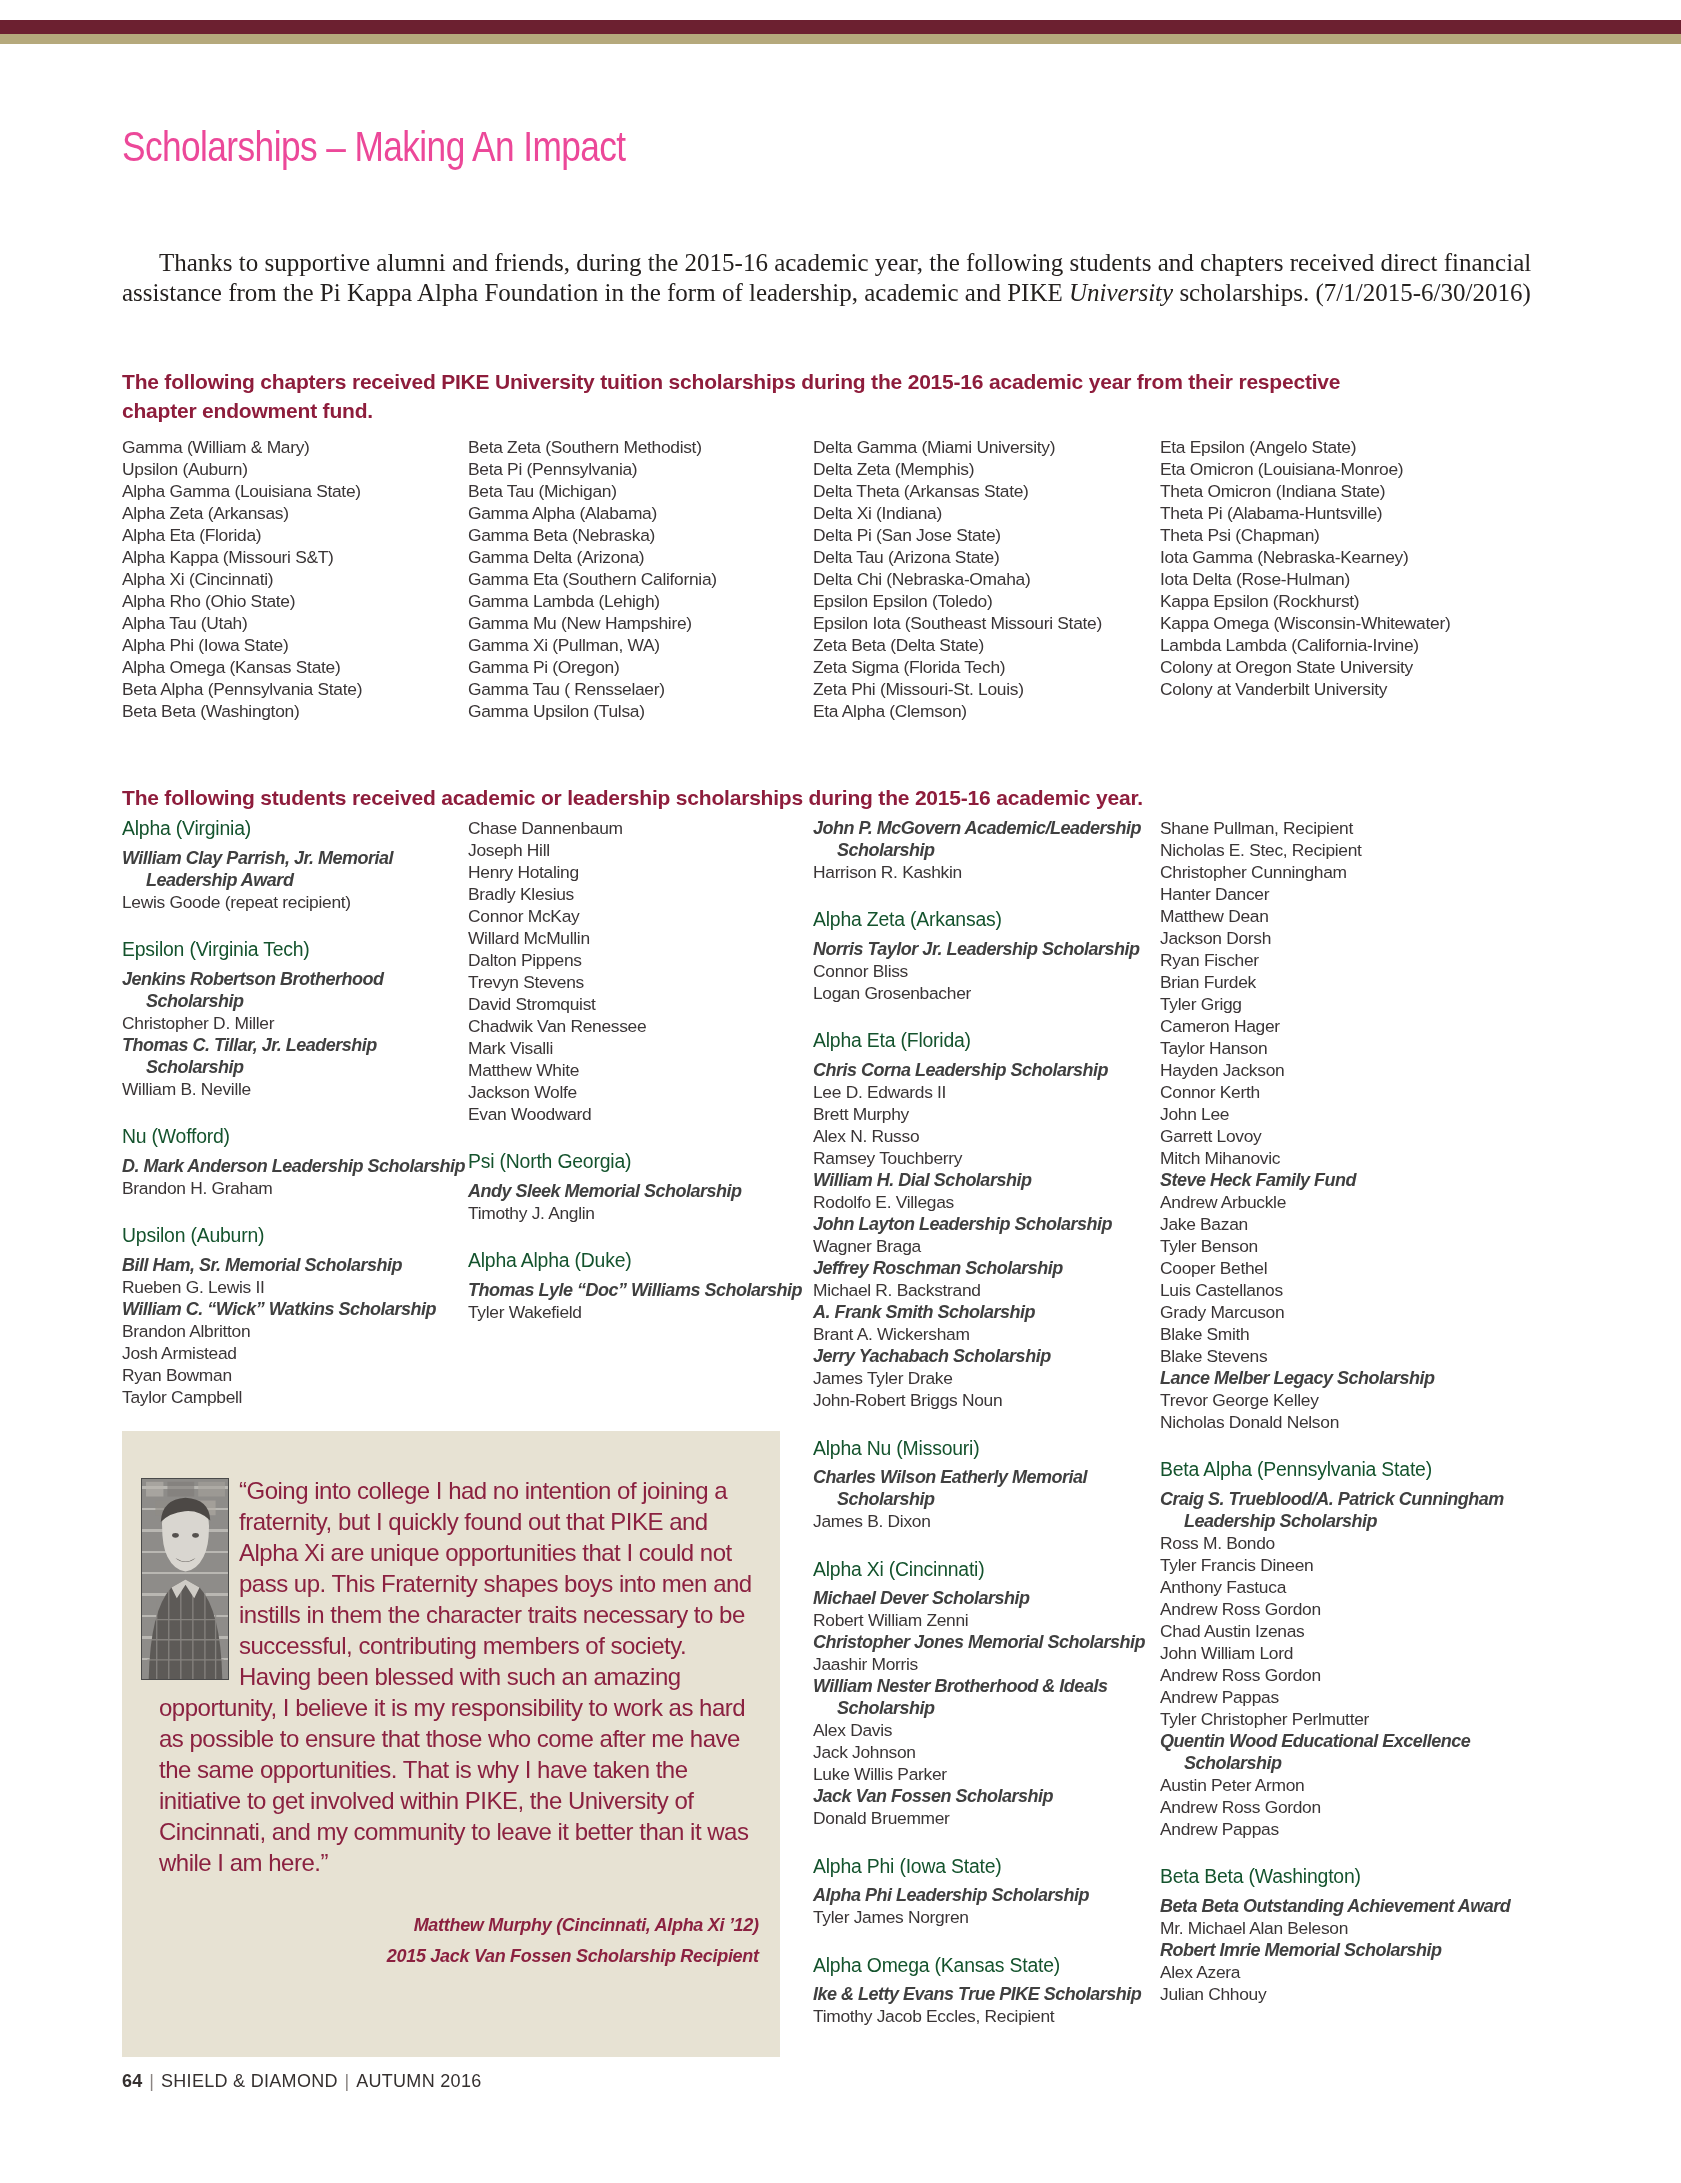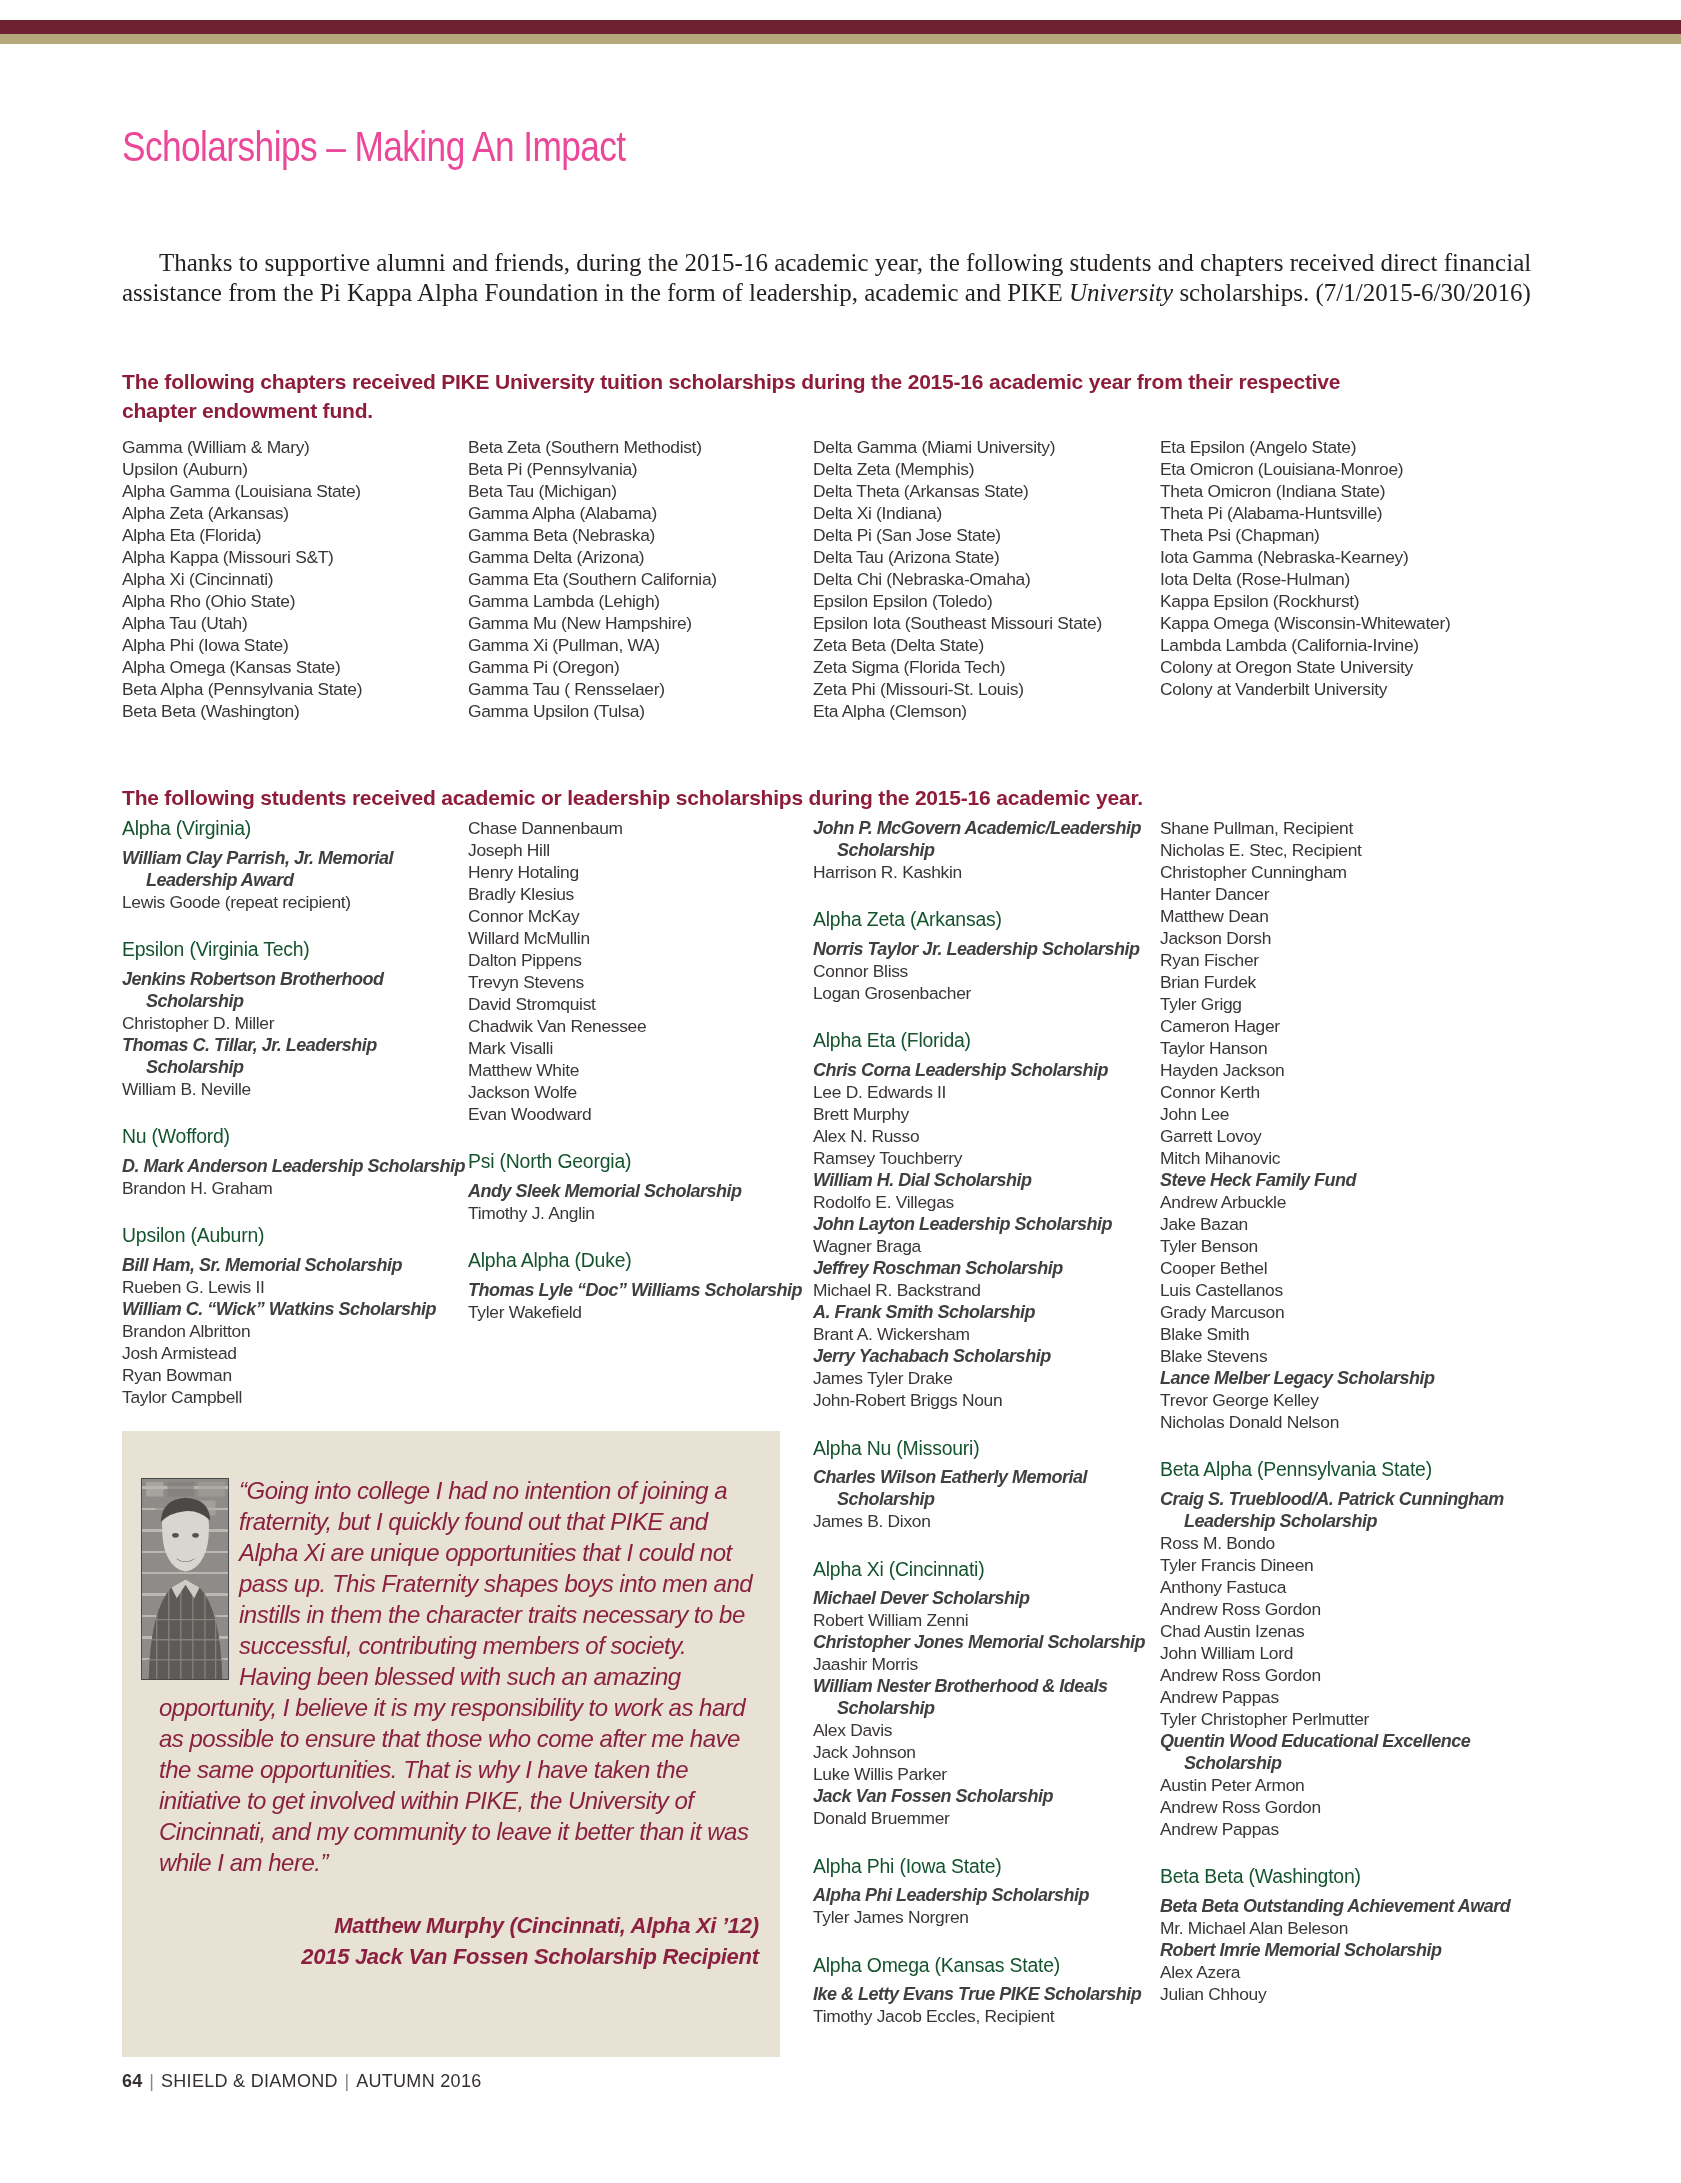--- a/index.html
+++ b/index.html
@@ -43,24 +43,24 @@
            letter-spacing:-0.5px; white-space:pre-line; padding-left:24px; text-indent:-24px; }
 
   #quote-box { position:absolute; left:122px; top:1431px; width:658px; height:626px;
                background:#e7e2d3; box-sizing:border-box; padding:44px 20px 0 37px; }
   #portrait { float:left; width:88px; height:202px; margin:2.7px 10px 6.7px -18px;
               border:0.7px solid #4a4a4a; box-sizing:border-box; position:relative; overflow:hidden;
               background:
                 repeating-linear-gradient(0deg, #8f8d8a 0 19px, #c9c6c0 19px 21.4px),
                 #8f8d8a; }
   #portrait svg { position:absolute; left:0; top:0; }
-  #quote-text { font-size:24px; line-height:31px; font-style:italic; color:#8b2140;
+  #quote-text { font-size:24px; line-height:31px; color:#8b2140;
                 letter-spacing:-0.5px; }
   #quote-attrib { clear:none; margin-top:32px; text-align:right; padding-right:1.3px;
-                  font-size:22px; line-height:31px; font-weight:bold; font-style:italic;
+                  font-size:18px; line-height:31px; font-weight:bold; font-style:italic;
                   color:#8b2140; letter-spacing:-0.3px; }
 
   #footer { position:absolute; left:122px; top:2071px; font-size:18px; color:#35302f;
             letter-spacing:0.3px; }
   #footer .pgnum { font-weight:bold; }
   #footer .sep { color:#8a8482; padding:0 6.7px; }
 </style>
 </head>
 <body>
 

